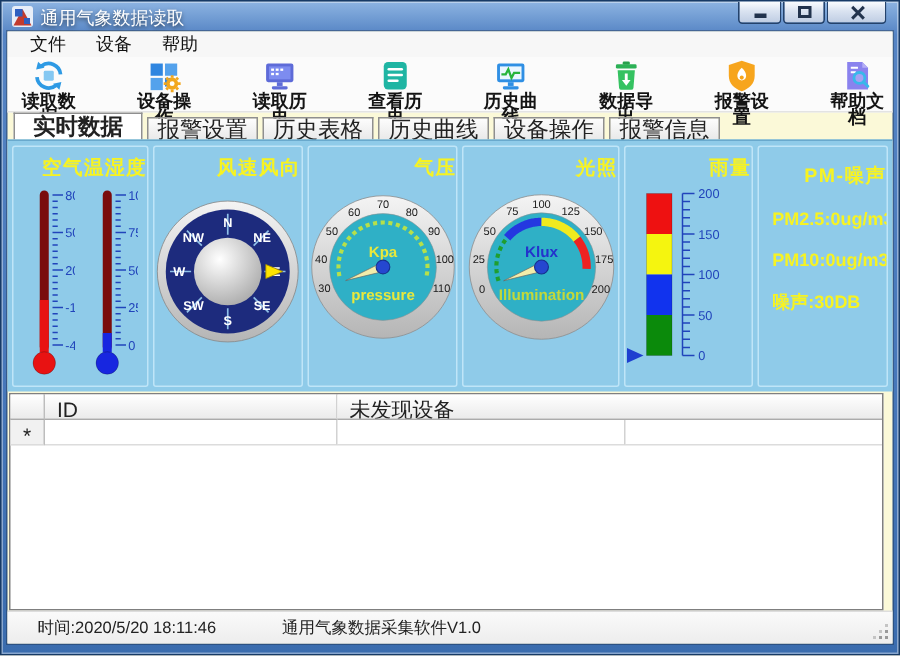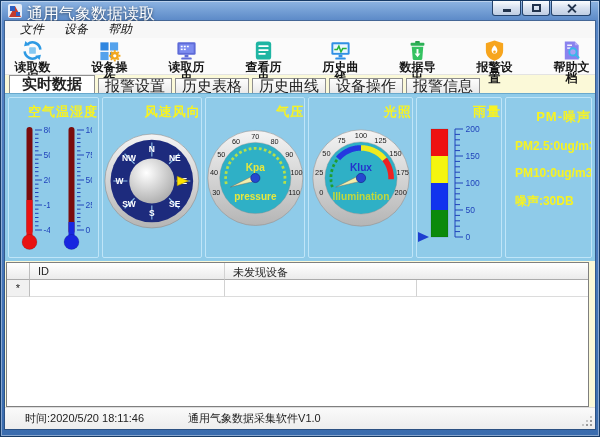--- a/index.html
+++ b/index.html
@@ -3,54 +3,54 @@
 <meta charset="utf-8">
 <style>
   html,body{margin:0;padding:0;background:#d8d8d8;}
   *{box-sizing:border-box;}
   .window{width:600px;height:437px;position:relative;font-family:"Liberation Sans",sans-serif;
     background:linear-gradient(180deg,#8db4e2,#5584c4 22px,#4677ba 60%,#3a6cae);
     border:1px solid #163a66;box-shadow:inset 0 0 0 1px rgba(255,255,255,.4);}
   
   .titlebar{position:absolute;top:0;left:0;right:0;height:20px;}
   .app-icon{position:absolute;left:7px;top:3px;width:14px;height:14px;}
-  .title-text{position:absolute;left:26px;top:3px;font-size:16px;color:#fff;text-shadow:0 1px 3px rgba(0,0,0,.6);}
+  .title-text{position:absolute;left:26px;top:3px;font-size:12px;color:#fff;text-shadow:0 1px 3px rgba(0,0,0,.6);}
   .win-btns{position:absolute;top:0;right:8px;display:flex;}
   .win-btn{height:15px;border:1px solid #24426b;border-top:none;margin-left:1px;
     background:linear-gradient(#fbfdff,#dae3f1 45%,#bfcde3);border-radius:0 0 3px 3px;
     display:flex;align-items:flex-start;justify-content:center;cursor:default;}
   .wb-min{width:29px;}.wb-max{width:28px;}.wb-close{width:40px;}
   .g-min{width:8px;height:3px;background:#22334d;margin-top:8px;}
   .g-max{width:9px;height:8px;border:2px solid #22334d;margin-top:3px;}
   .g-close{position:relative;width:11px;height:11px;margin-top:2px;}
   .g-close::before,.g-close::after{content:"";position:absolute;left:5px;top:0;width:2px;height:11px;background:#22334d;}
   .g-close::before{transform:rotate(45deg);} .g-close::after{transform:rotate(-45deg);}
   
   .client{position:absolute;left:4px;right:4px;top:20px;bottom:7px;background:#fbf9d8;
     display:flex;flex-direction:column;box-shadow:0 0 0 1px rgba(0,0,0,.25);}
   .menubar{height:17px;background:#f7f7f7;display:flex;align-items:center;padding-left:5px;font-size:12px;color:#111;}
-  .menu-item{padding:0 10px;font-style:italic;}
+  .menu-item{padding:0 10px;}
   .toolbar{height:37px;background:#fbfbfb;border-bottom:1px solid #e3e3e3;display:flex;padding:1px 0 0 4px;gap:30px;}
   .tool-btn{width:53px;text-align:center;font-size:12px;font-weight:bold;color:#141414;line-height:11px;}
   .tool-btn svg{display:block;margin:0 auto;}
   .tabstrip{height:18px;display:flex;align-items:flex-end;padding-left:4px;}
   .tab{height:15px;padding:0 6px;font-size:15px;color:#222;background:linear-gradient(#fdfdfd,#e9e9e9);
     border:1px solid #8f8f8f;border-bottom:none;display:flex;align-items:center;margin-right:3px;}
   .tab.active{height:18px;background:#fff;font-weight:bold;padding:0 12px;}
   
   .panel{height:168px;background:#8fcbe9;border-top:1px solid #69a9cd;display:flex;padding:3px;gap:3px;}
   .pcol{border:1px solid #bfe5f8;border-radius:2px;position:relative;overflow:hidden;}
   .ptitle{text-align:right;font-size:13px;font-weight:bold;color:#f7f322;margin-top:5px;letter-spacing:1px;}
   .wcenter{display:flex;justify-content:center;}
   .thermos{display:flex;justify-content:center;gap:6px;margin-top:1px;}
   .pm-lines{margin-top:13px;padding-left:9px;display:flex;flex-direction:column;gap:13px;
     font-size:12px;font-weight:bold;color:#f7f322;}
   .pm-title{margin-top:10px;}
   
-  .grid{height:155px;margin:1px 6px 0 1px;background:#fff;border:1px solid #7f7f7f;font-size:11px;color:#222;}
+  .grid{height:155px;margin:1px 6px 0 1px;background:#fff;border:1px solid #7f7f7f;font-size:14px;color:#222;}
   .g-row{display:flex;height:17px;}
   .g-cell{border-right:1px solid #d2d2d2;padding:2px 4px 0 8px;overflow:hidden;white-space:nowrap;}
   .g-head .g-cell{background:linear-gradient(#ffffff,#ebebeb);border-bottom:1px solid #ababab;}
   .g-sel{width:23px;background:#f1f1f1;border-right:1px solid #bdbdbd;text-align:center;padding:2px 0 0 0;}
   .col-id{width:195px;} .col-time{width:192px;} .col-dev{flex:1;border-right:none;}
   .g-data .g-cell{border-bottom:1px solid #dcdcdc;}
   .vgap{flex:1;}
   
   .statusbar{height:23px;background:linear-gradient(#fafafa,#ededed);border-top:1px solid #ddd;
     display:flex;align-items:center;font-size:11px;color:#222;position:relative;}

